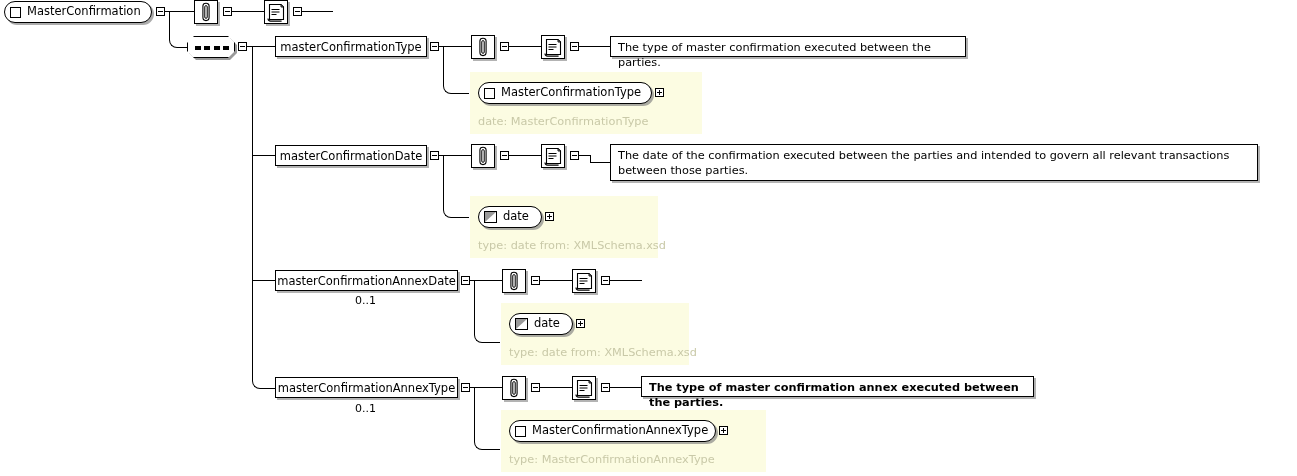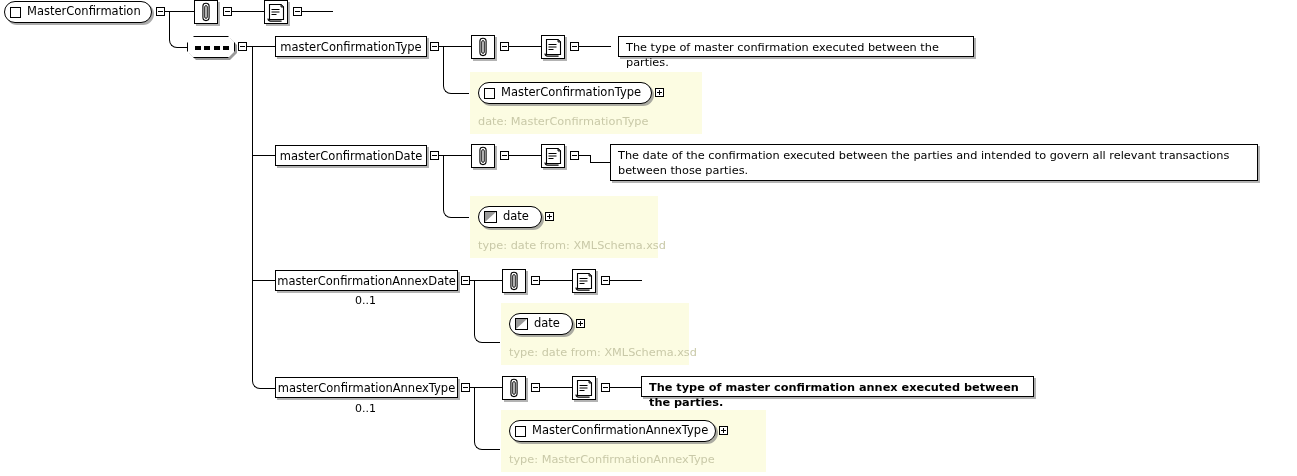--- a/index.html
+++ b/index.html
@@ -150,21 +150,21 @@
     <svg viewBox="0 0 22 22" aria-hidden="true">
       <path d="M4.5 3.5h11.5l2.5 2.5v12.5H4.5z" fill="#ffffff" stroke="#000000" stroke-width="1.1"></path>
       <path d="M16 3.5v2.5h2.5z" fill="#bdbdbd" stroke="#000000" stroke-width=".9"></path>
       <path d="M6.5 8.5h8M6.5 11h8M6.5 13.5h5" stroke="#000000" stroke-width="1"></path>
       <path d="M3 17.5c0 2 1.2 2.6 2.6 2.6h11" fill="none" stroke="#000000" stroke-width="1.1"></path>
     </svg>
   </div>
   <div class="tog" style="left:570px;top:42px;"></div>
   <div class="hline" style="left:579px;top:46px;width:32px;"></div>
 
-  <div class="docbox" style="left:610px;top:36px;width:356px;height:21px;margin-left:8px;">The type of master confirmation executed between the parties.</div>
+  <div class="docbox" style="left:610px;top:36px;width:356px;height:21px;">The type of master confirmation executed between the parties.</div>
 
   <div class="typepanel" style="left:470px;top:72px;width:232px;height:62px;">
     <span class="typetext">date: MasterConfirmationType</span>
   </div>
   <div class="elemnode" style="left:478px;top:82px;width:174px;">
     <span class="sq"></span>
     <span class="lbl">MasterConfirmationType</span>
   </div>
   <div class="tog plus" style="left:655px;top:88px;"></div>
 

